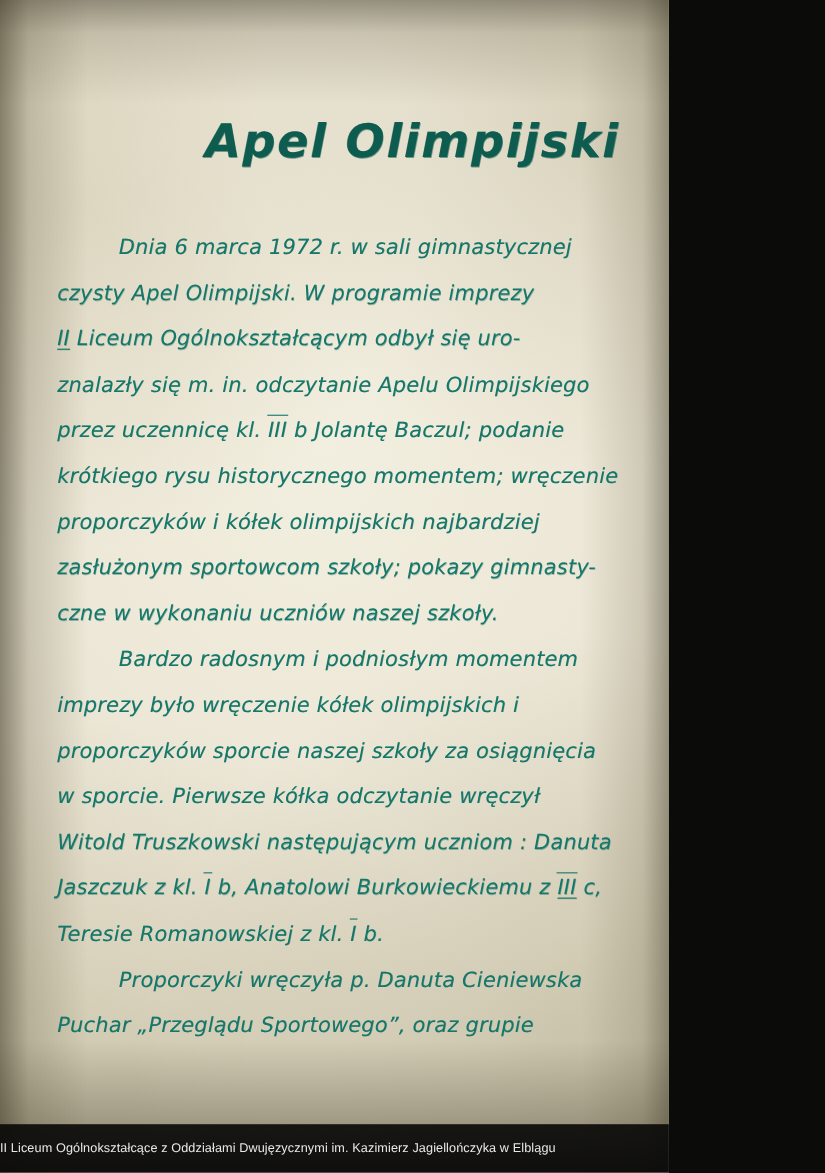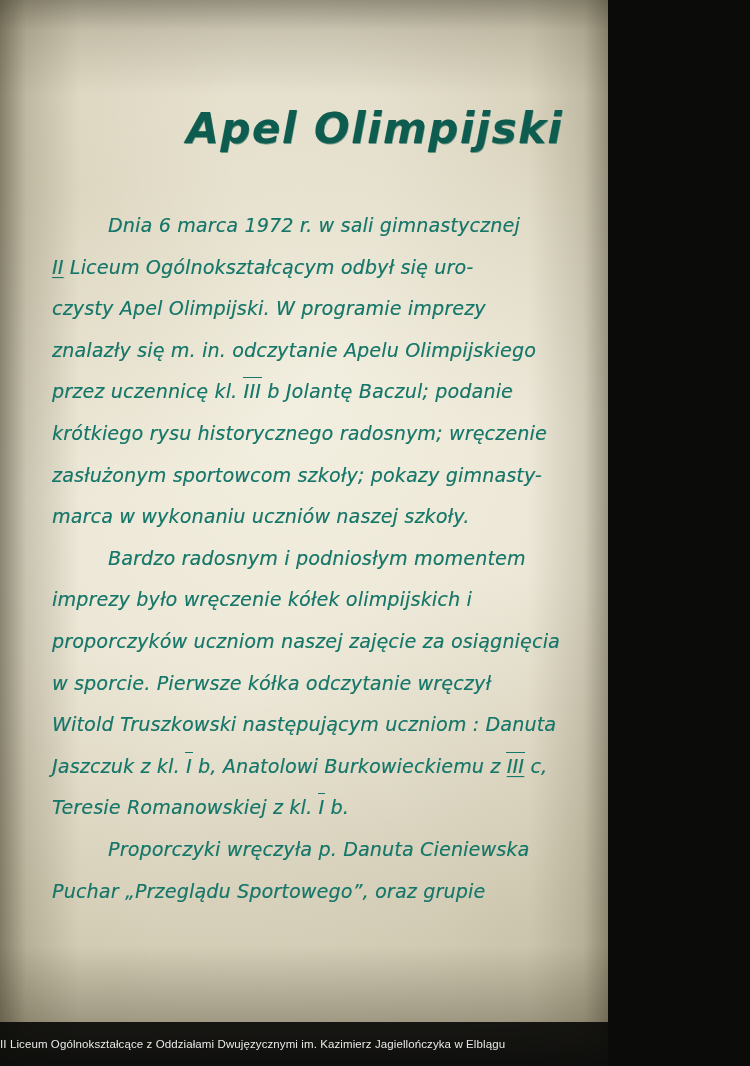--- a/index.html
+++ b/index.html
@@ -133,31 +133,32 @@
 
 <div id="page">
 
   <div id="ink">
 
     <div class="title">Apel Olimpijski</div>
 
     <div class="body-text">
 
       <span class="line indent">Dnia 6 marca 1972 r. w sali gimnastycznej</span>
+      <span class="line">czysty Apel Olimpijski.   W programie imprezy</span>
       <span class="line"><span class="u">II</span><span> Liceum Ogólnokształcącym odbył się uro-</span></span>
-      <span class="line">czysty Apel Olimpijski.   W programie imprezy</span>
       <span class="line">znalazły się m. in. odczytanie Apelu Olimpijskiego</span>
       <span class="line"><span>przez uczennicę kl. </span><span class="ov">III</span><span> b Jolantę Baczul; podanie</span></span>
-      <span class="line">krótkiego rysu historycznego radosnym; wręczenie</span>
+      <span class="line">krótkiego rysu historycznego momentem; wręczenie</span>
+      <span class="line">proporczyków i kółek olimpijskich najbardziej</span>
       <span class="line">zasłużonym sportowcom szkoły; pokazy gimnasty-</span>
-      <span class="line">marca w wykonaniu uczniów naszej szkoły.</span>
+      <span class="line">czne w wykonaniu uczniów naszej szkoły.</span>
 
       <span class="line indent">Bardzo radosnym i podniosłym momentem</span>
       <span class="line">imprezy było wręczenie kółek olimpijskich i</span>
-      <span class="line">proporczyków uczniom naszej zajęcie za osiągnięcia</span>
+      <span class="line">proporczyków sporcie naszej szkoły za osiągnięcia</span>
       <span class="line">w sporcie. Pierwsze kółka odczytanie wręczył</span>
       <span class="line">Witold Truszkowski następującym uczniom : Danuta</span>
       <span class="line"><span>Jaszczuk z kl. </span><span class="ov">I</span><span> b, Anatolowi Burkowieckiemu z </span><span class="ov u">III</span><span> c,</span></span>
       <span class="line"><span>Teresie Romanowskiej z kl. </span><span class="ov">I</span><span> b.</span></span>
 
       <span class="line indent">Proporczyki wręczyła p. Danuta Cieniewska</span>
       <span class="line">Puchar „Przeglądu Sportowego”, oraz grupie</span>
 
     </div>
   </div>

